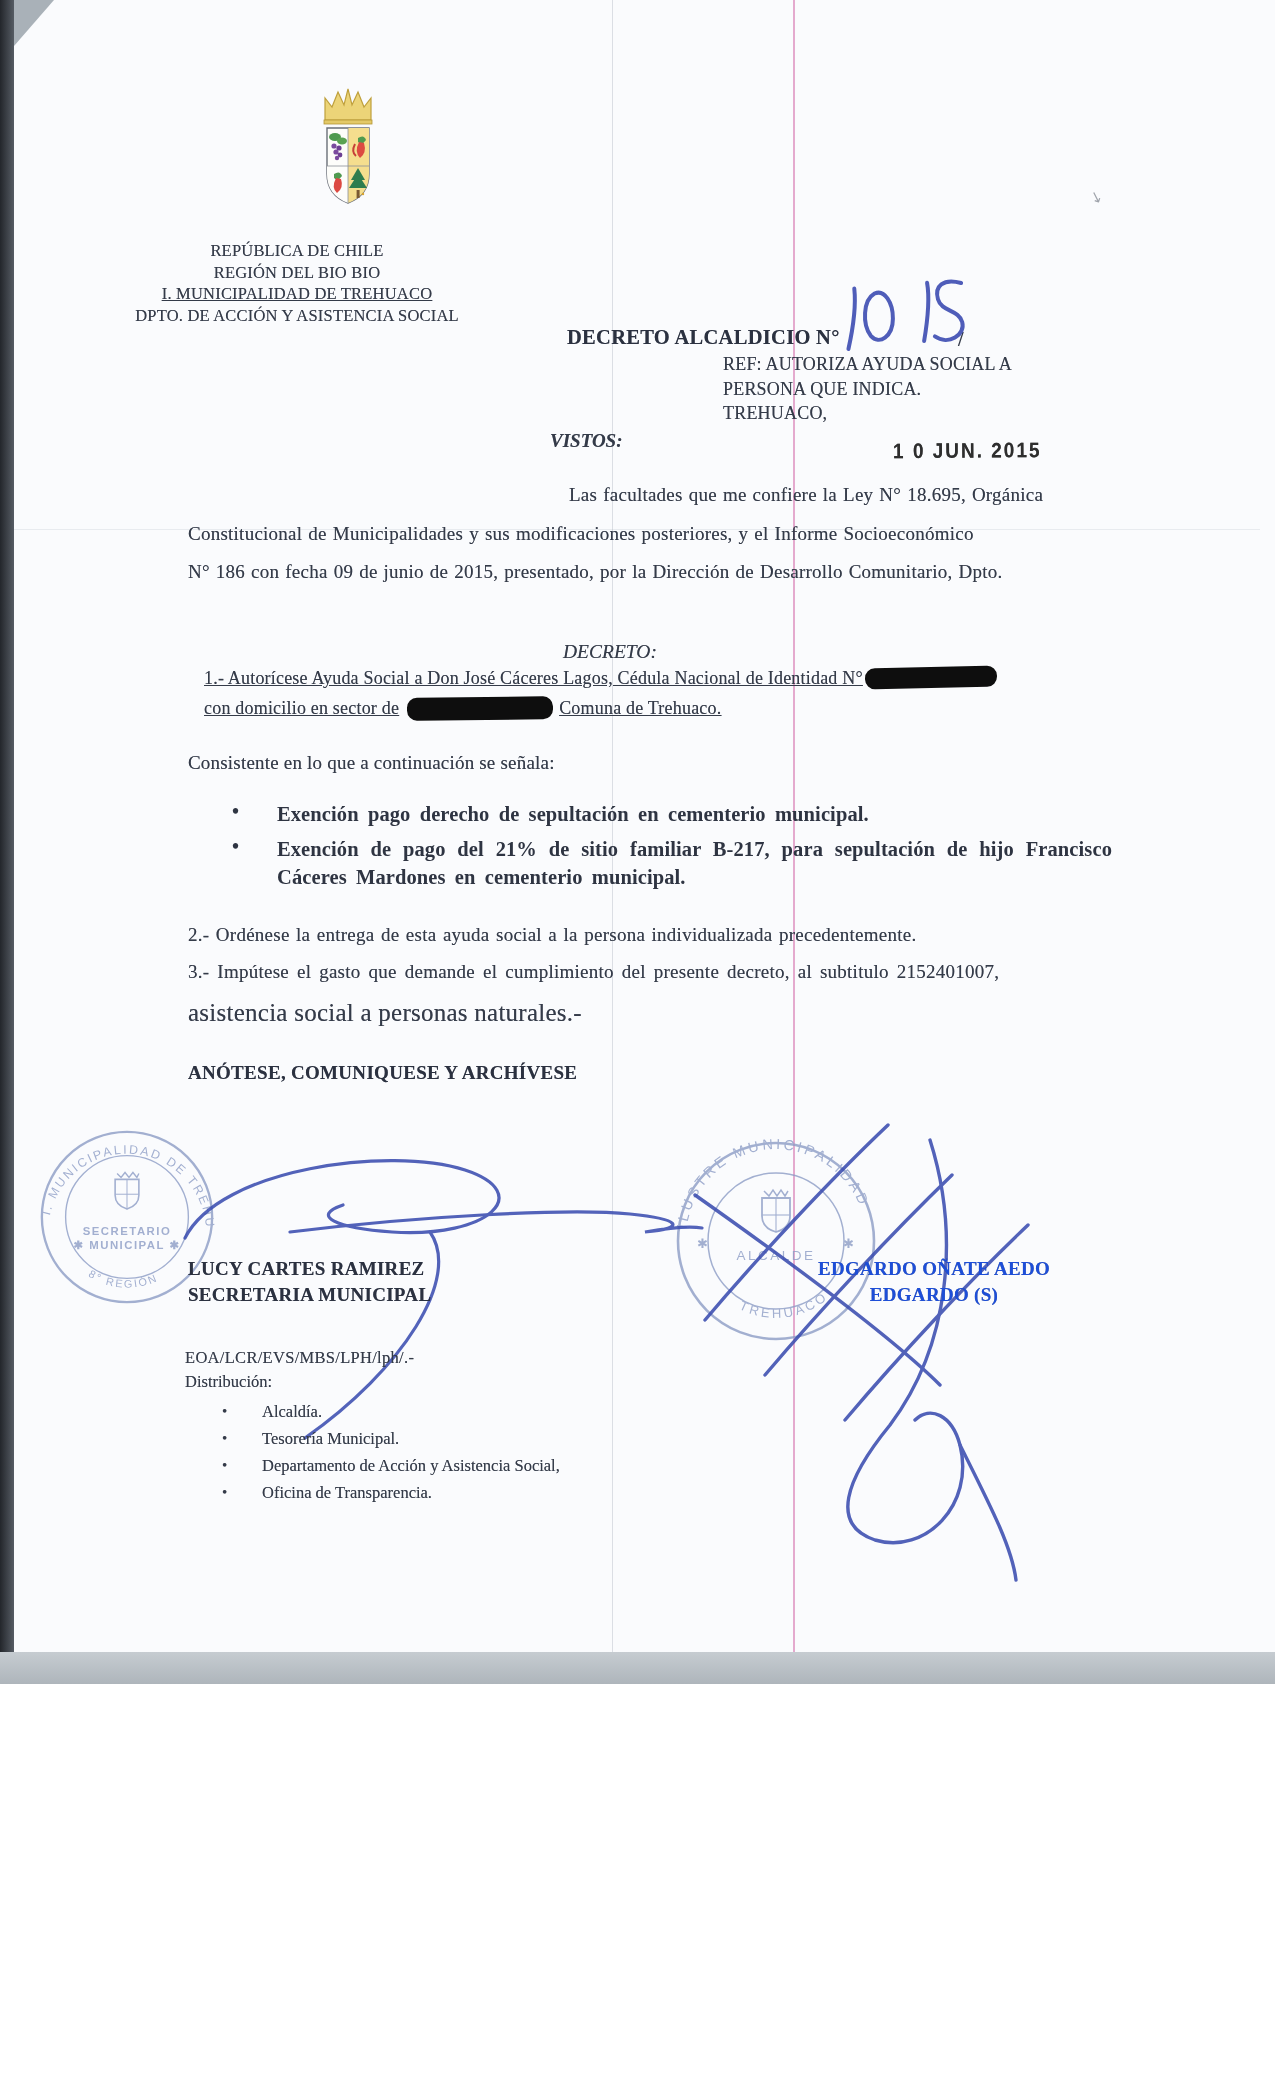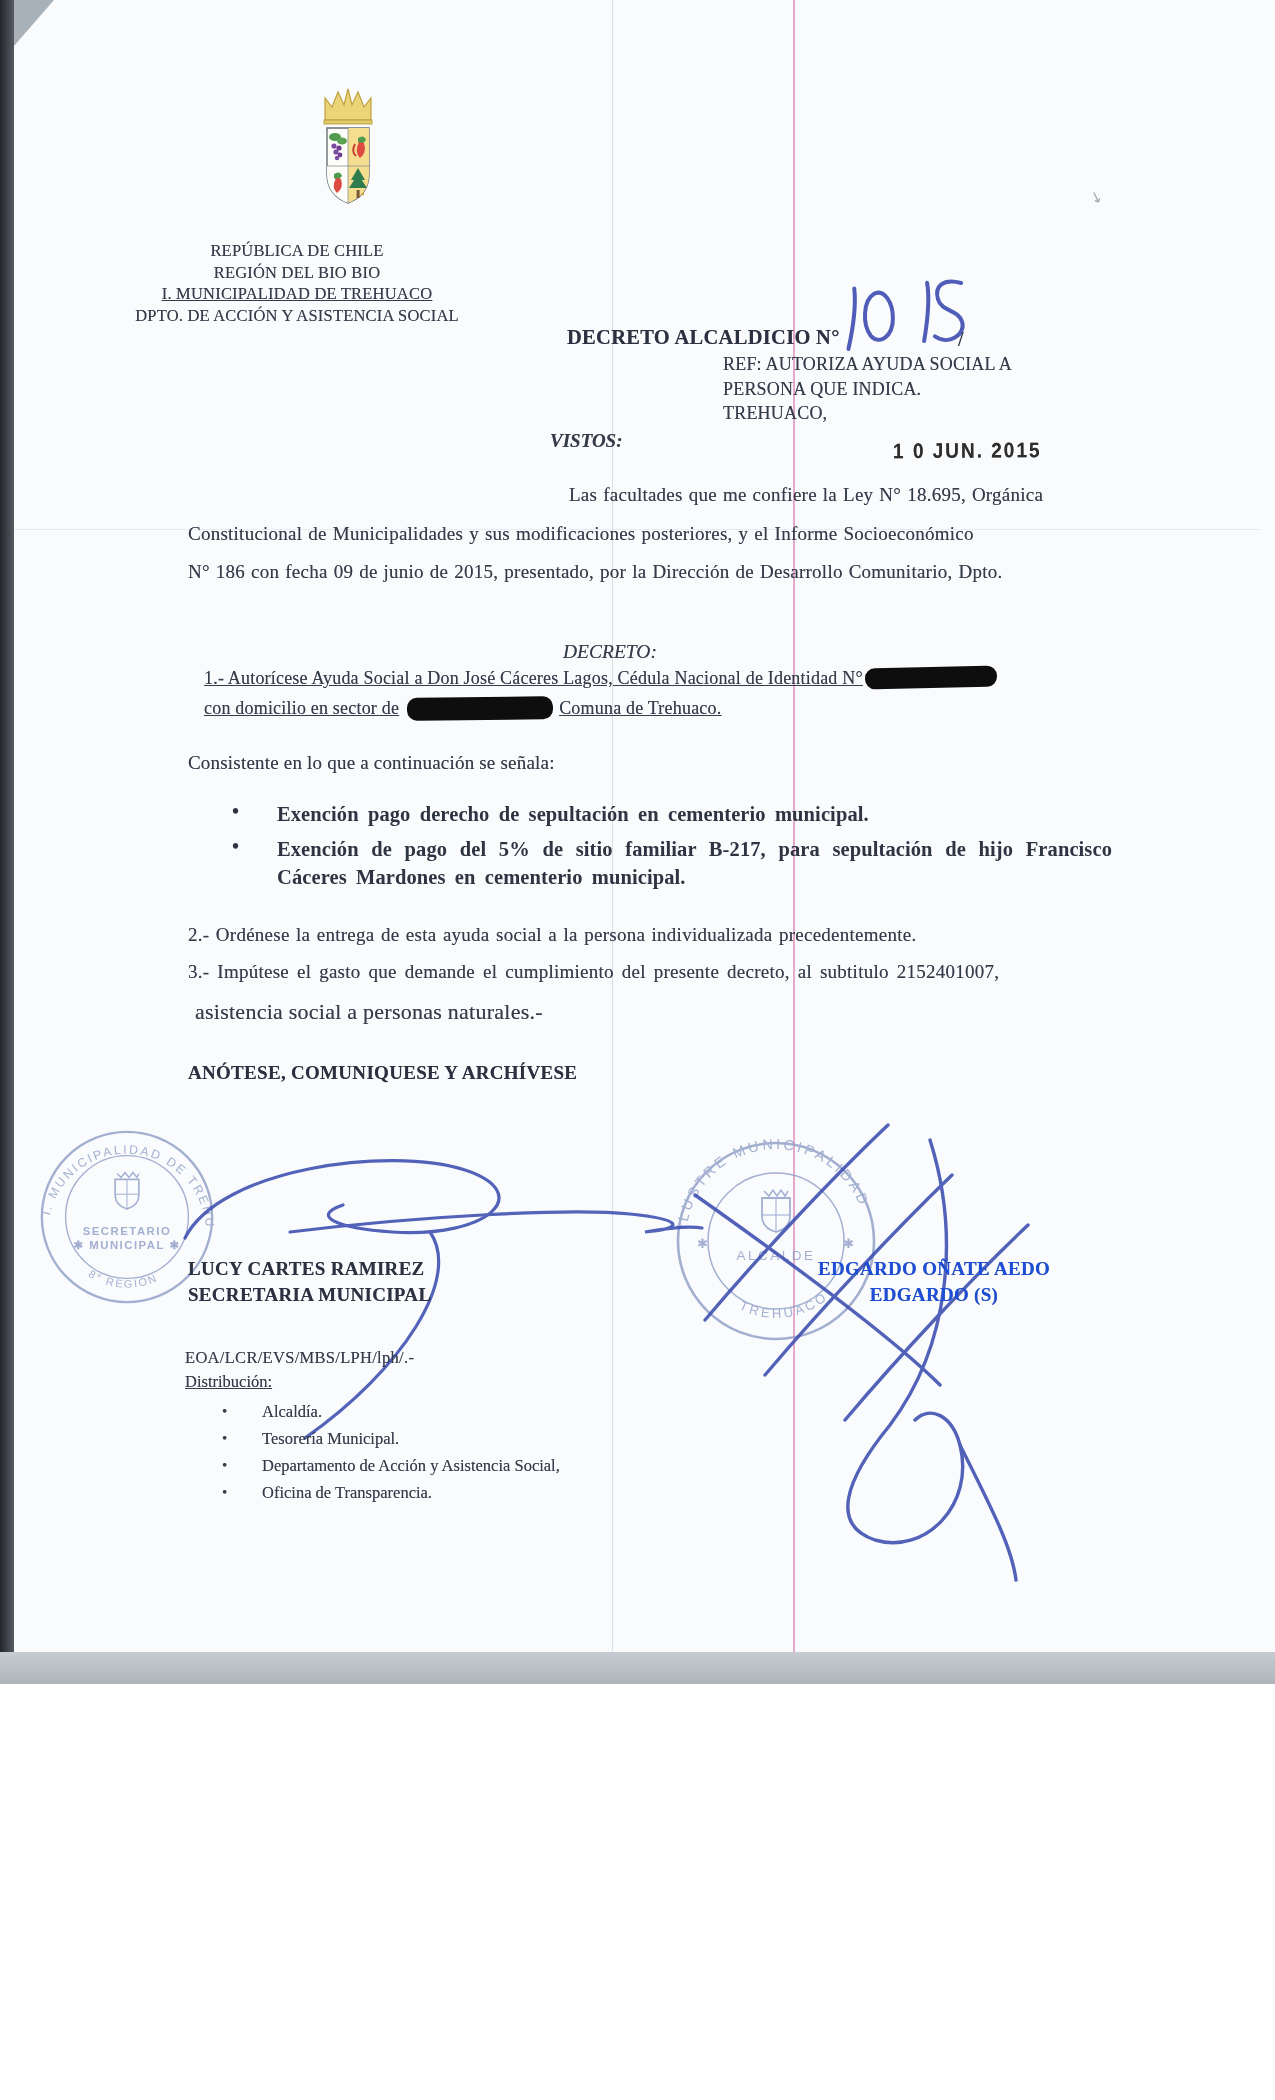--- a/index.html
+++ b/index.html
@@ -44,35 +44,35 @@
   .redact.r1{width:132px;height:21px;transform:rotate(-1.2deg);margin-left:2px;}
   .redact.r2{width:146px;height:23px;transform:rotate(-.6deg);margin:0 6px 0 8px;vertical-align:-6px;}
   .consistente{left:188px;top:752px;font-size:19px;letter-spacing:.2px;text-align:right;}
   .benefits{position:absolute;left:232px;top:800px;width:880px;}
   .benefit{display:flex;margin-bottom:7px;}
   .benefit .dot{width:34px;font-size:20px;font-weight:700;color:#2e3442;}
   .benefit .btxt{flex:1;font-size:20.5px;font-weight:700;color:#2e3442;line-height:28px;
                  text-align:justify;word-spacing:4px;letter-spacing:.1px;margin-left:11px;}
   .item2{left:188px;top:924px;font-size:19px;letter-spacing:.25px;word-spacing:1.5px;}
   .item3a{left:188px;top:961px;font-size:19px;letter-spacing:.25px;word-spacing:3px;}
-  .item3b{left:188px;top:999px;font-size:22px;letter-spacing:.25px;margin-left:7px;}
+  .item3b{left:188px;top:999px;font-size:25px;letter-spacing:.25px;}
   .closing{left:188px;top:1062px;font-size:19px;font-weight:700;letter-spacing:.3px;color:#2b3140;}
 
   
   .sig-name-left{position:absolute;left:188px;top:1256px;font-size:19px;font-weight:700;
                  line-height:25.5px;color:#2b3140;letter-spacing:.3px;}
   .sig-name-right{position:absolute;left:795px;top:1256px;width:278px;text-align:center;
                   font-size:19px;font-weight:700;line-height:25.5px;color:#1d4ed8;letter-spacing:.3px;}
   svg.stamp{position:absolute;opacity:.8;}
   svg.pen{position:absolute;}
   .stamp text, .stamp textPath{fill:#8d9dc6;font-family:"Liberation Sans",sans-serif;}
 
   
   .initials{left:185px;top:1348px;font-size:16.5px;letter-spacing:.3px;}
-  .dist-label{left:185px;top:1372px;font-size:16.5px;text-decoration:underline;}
+  .dist-label{left:185px;top:1372px;font-size:16.5px;}
   .dist-list{position:absolute;left:222px;top:1398px;font-size:16.5px;}
   .dist-item{display:flex;line-height:27px;}
   .dist-item .ddot{width:40px;font-size:15px;}
   .stray-mark{position:absolute;left:1090px;top:188px;color:#8a8f98;font-size:15px;transform:rotate(18deg);opacity:.8;}
 </style>
 </head>
 <body>
 
 <div id="screen">
   <div class="paper"></div>
@@ -159,21 +159,21 @@
 
   <div class="t consistente soft">Consistente en lo que a continuación se señala:</div>
 
   <div class="benefits">
     <div class="benefit">
       <span class="dot">•</span>
       <span class="btxt">Exención pago derecho de sepultación en cementerio municipal.</span>
     </div>
     <div class="benefit">
       <span class="dot">•</span>
-      <span class="btxt">Exención de pago del 5% de sitio familiar B-217, para sepultación de hijo Francisco Cáceres Mardones en cementerio municipal.</span>
+      <span class="btxt">Exención de pago del 21% de sitio familiar B-217, para sepultación de hijo Francisco Cáceres Mardones en cementerio municipal.</span>
     </div>
   </div>
 
   <div class="t item2 soft">2.- Ordénese la entrega de esta ayuda social a la persona individualizada precedentemente.</div>
   <div class="t item3a soft">3.- Impútese el gasto que demande el cumplimiento del presente decreto, al subtitulo 2152401007,</div>
   <div class="t item3b soft">asistencia social a personas naturales.-</div>
   <div class="t closing soft">ANÓTESE, COMUNIQUESE Y ARCHÍVESE</div>
 
   <svg class="stamp" style="left:28px;top:1118px;" width="198" height="198" viewBox="0 0 200 200">
     <circle cx="100" cy="100" r="86" fill="none" stroke="#8d9dc6" stroke-width="2.4"></circle>

